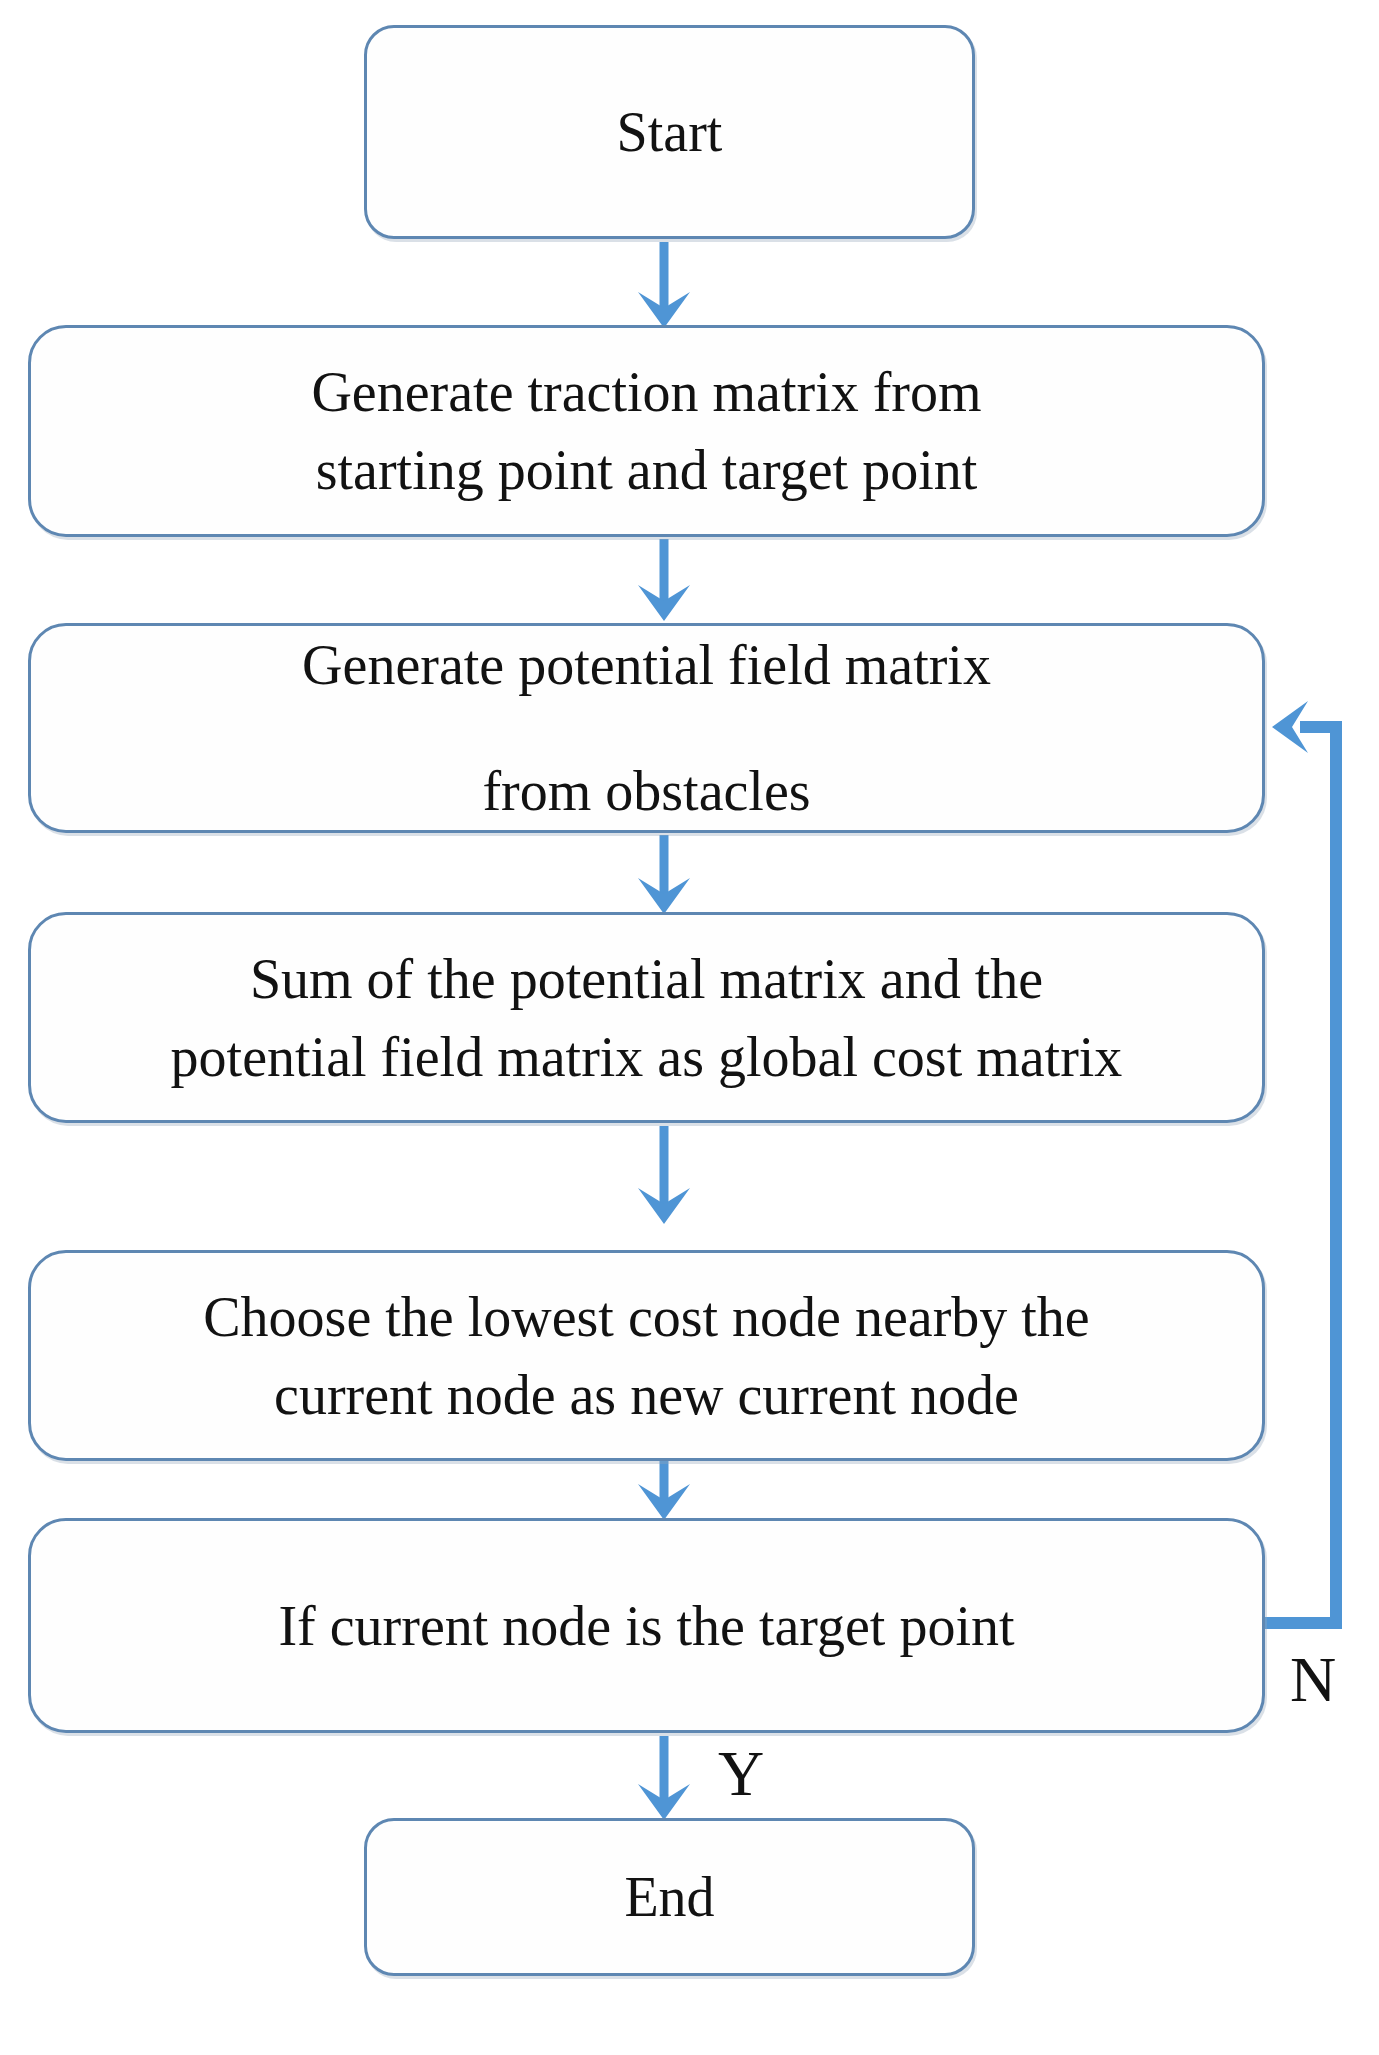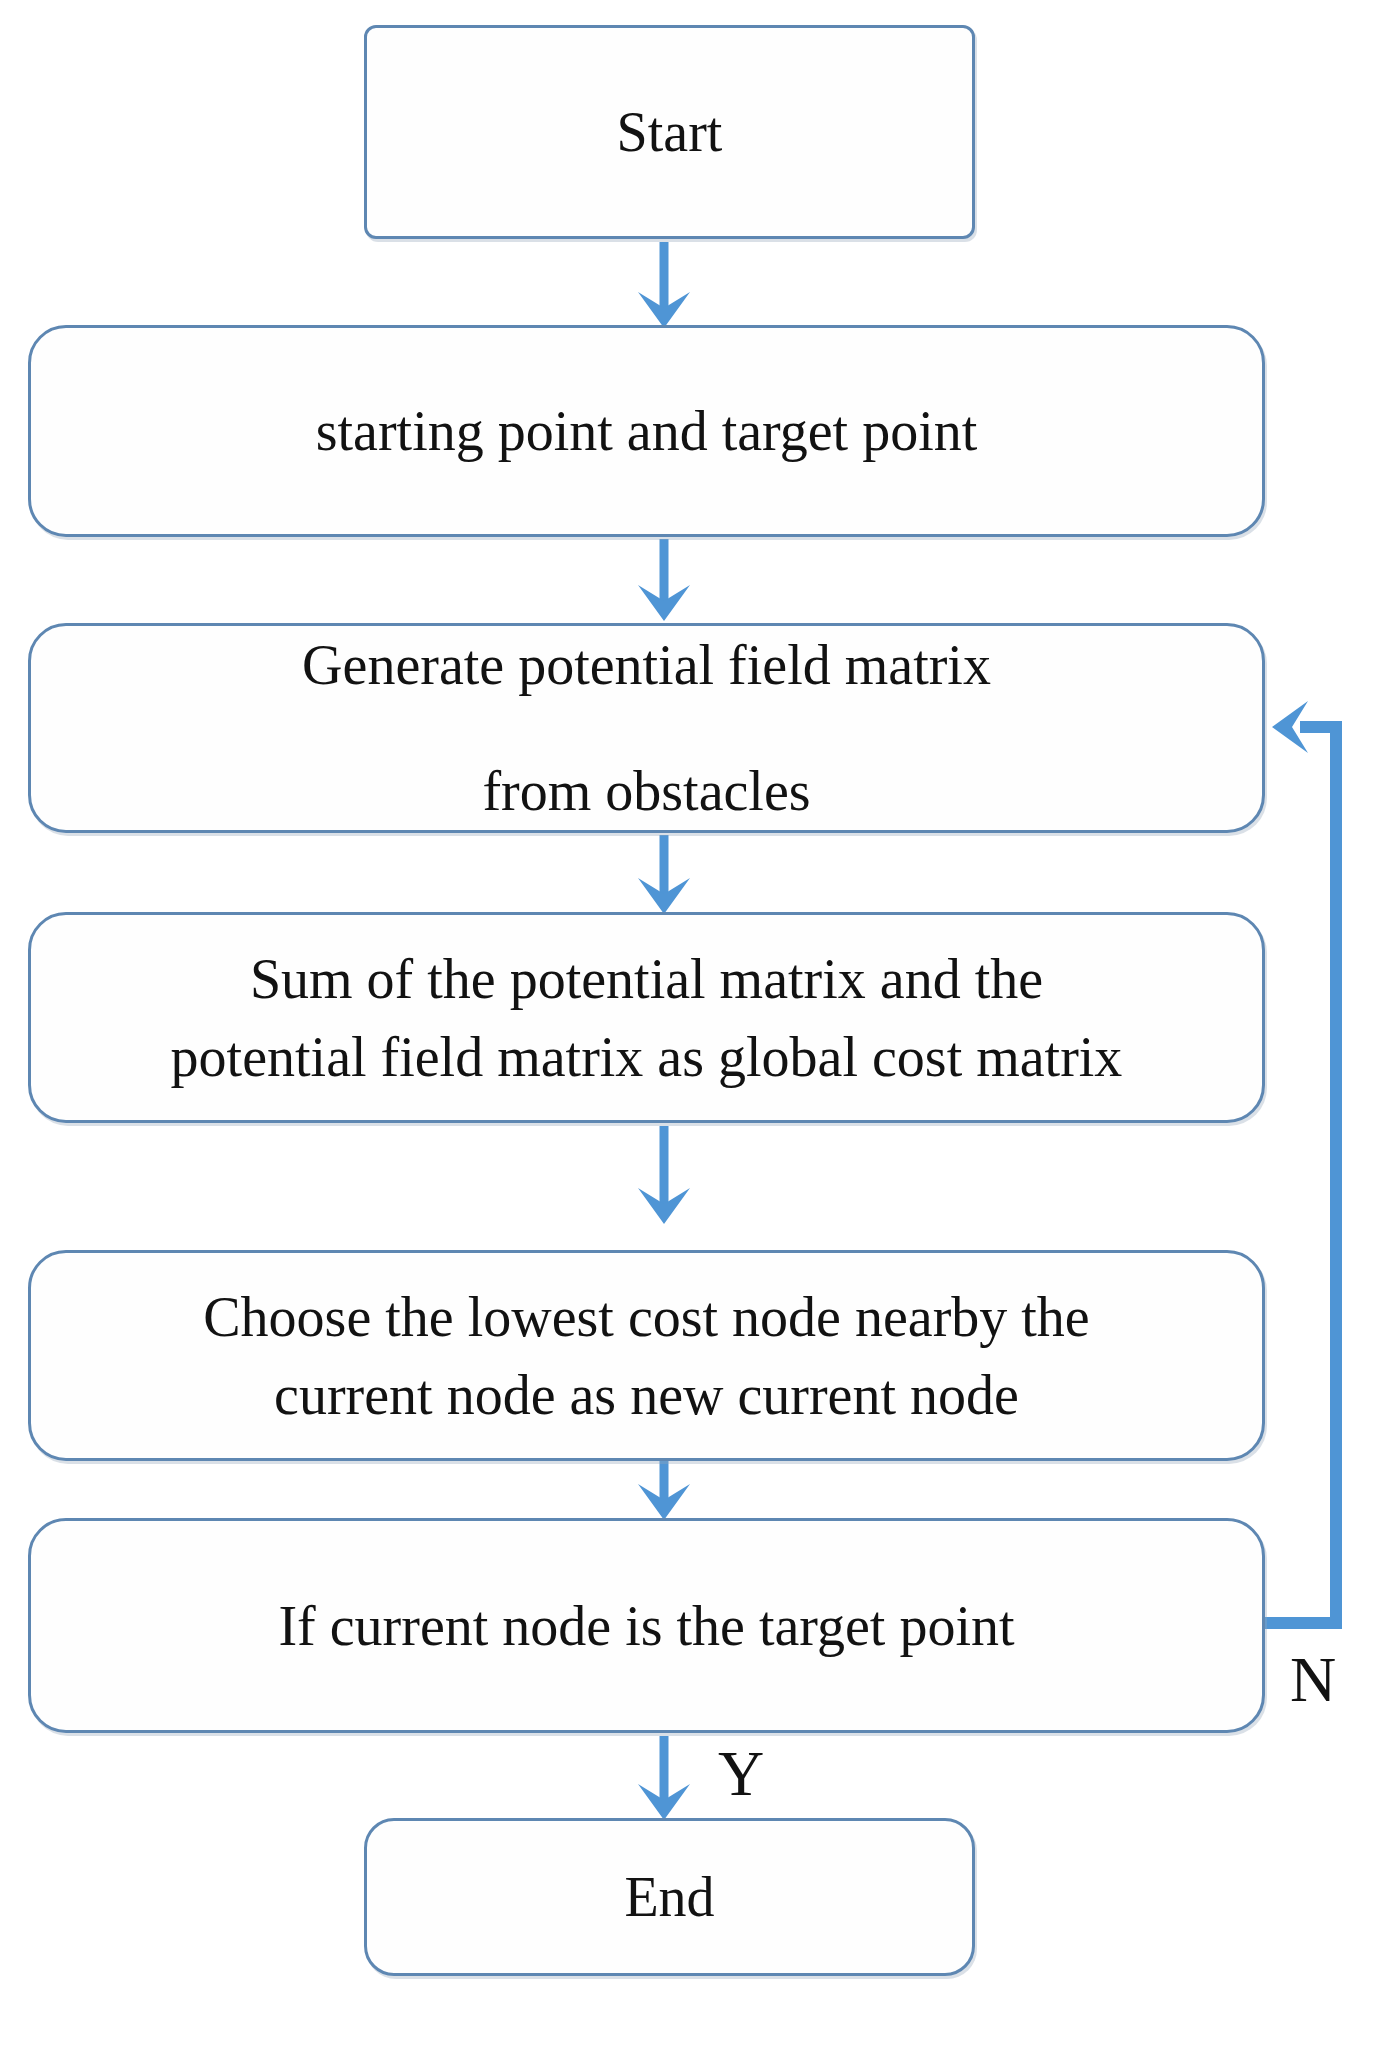--- a/index.html
+++ b/index.html
@@ -36,21 +36,21 @@
     flex-direction: column;
     justify-content: center;
     align-items: center;
     text-align: center;
     color: #121212;
     font-size: 56px;
     line-height: 78px;
     z-index: 2;
   }
   .node .line { display: block; white-space: nowrap; }
-  #n-start    { left: 364px; top: 25px;   width: 611px;  height: 214px; border-radius: 12px; }
+  #n-start    { left: 364px; top: 25px;   width: 611px;  height: 214px; border-radius: 30px; }
   #n-traction { left: 28px;  top: 325px;  width: 1237px; height: 212px; }
   #n-potential{ left: 28px;  top: 623px;  width: 1237px; height: 210px; gap: 48px; }
   #n-sum      { left: 28px;  top: 912px;  width: 1237px; height: 211px; }
   #n-choose   { left: 28px;  top: 1250px; width: 1237px; height: 211px; }
   #n-check    { left: 28px;  top: 1518px; width: 1237px; height: 215px; }
   #n-end      { left: 364px; top: 1818px; width: 611px;  height: 158px; border-radius: 30px; }
   .edge-label {
     position: absolute;
     color: #121212;
     font-size: 64px;
@@ -96,20 +96,21 @@
       <path class="edge-shaft" d="M 1265 1623 L 1336 1623 L 1336 727 L 1300 727" stroke-width="12"></path>
       <path class="edge-head" d="M 1308 701 L 1272 727 L 1308 753 L 1292 727 Z"></path>
     </g>
   </svg>
 
   <div class="node" id="n-start">
     <span class="line">Start</span>
   </div>
 
   <div class="node" id="n-traction">
+    <span class="line">Generate traction matrix from</span>
     <span class="line">starting point and target point</span>
   </div>
 
   <div class="node" id="n-potential">
     <span class="line">Generate potential field matrix</span>
     <span class="line">from obstacles</span>
   </div>
 
   <div class="node" id="n-sum">
     <span class="line">Sum of the potential matrix and the</span>

